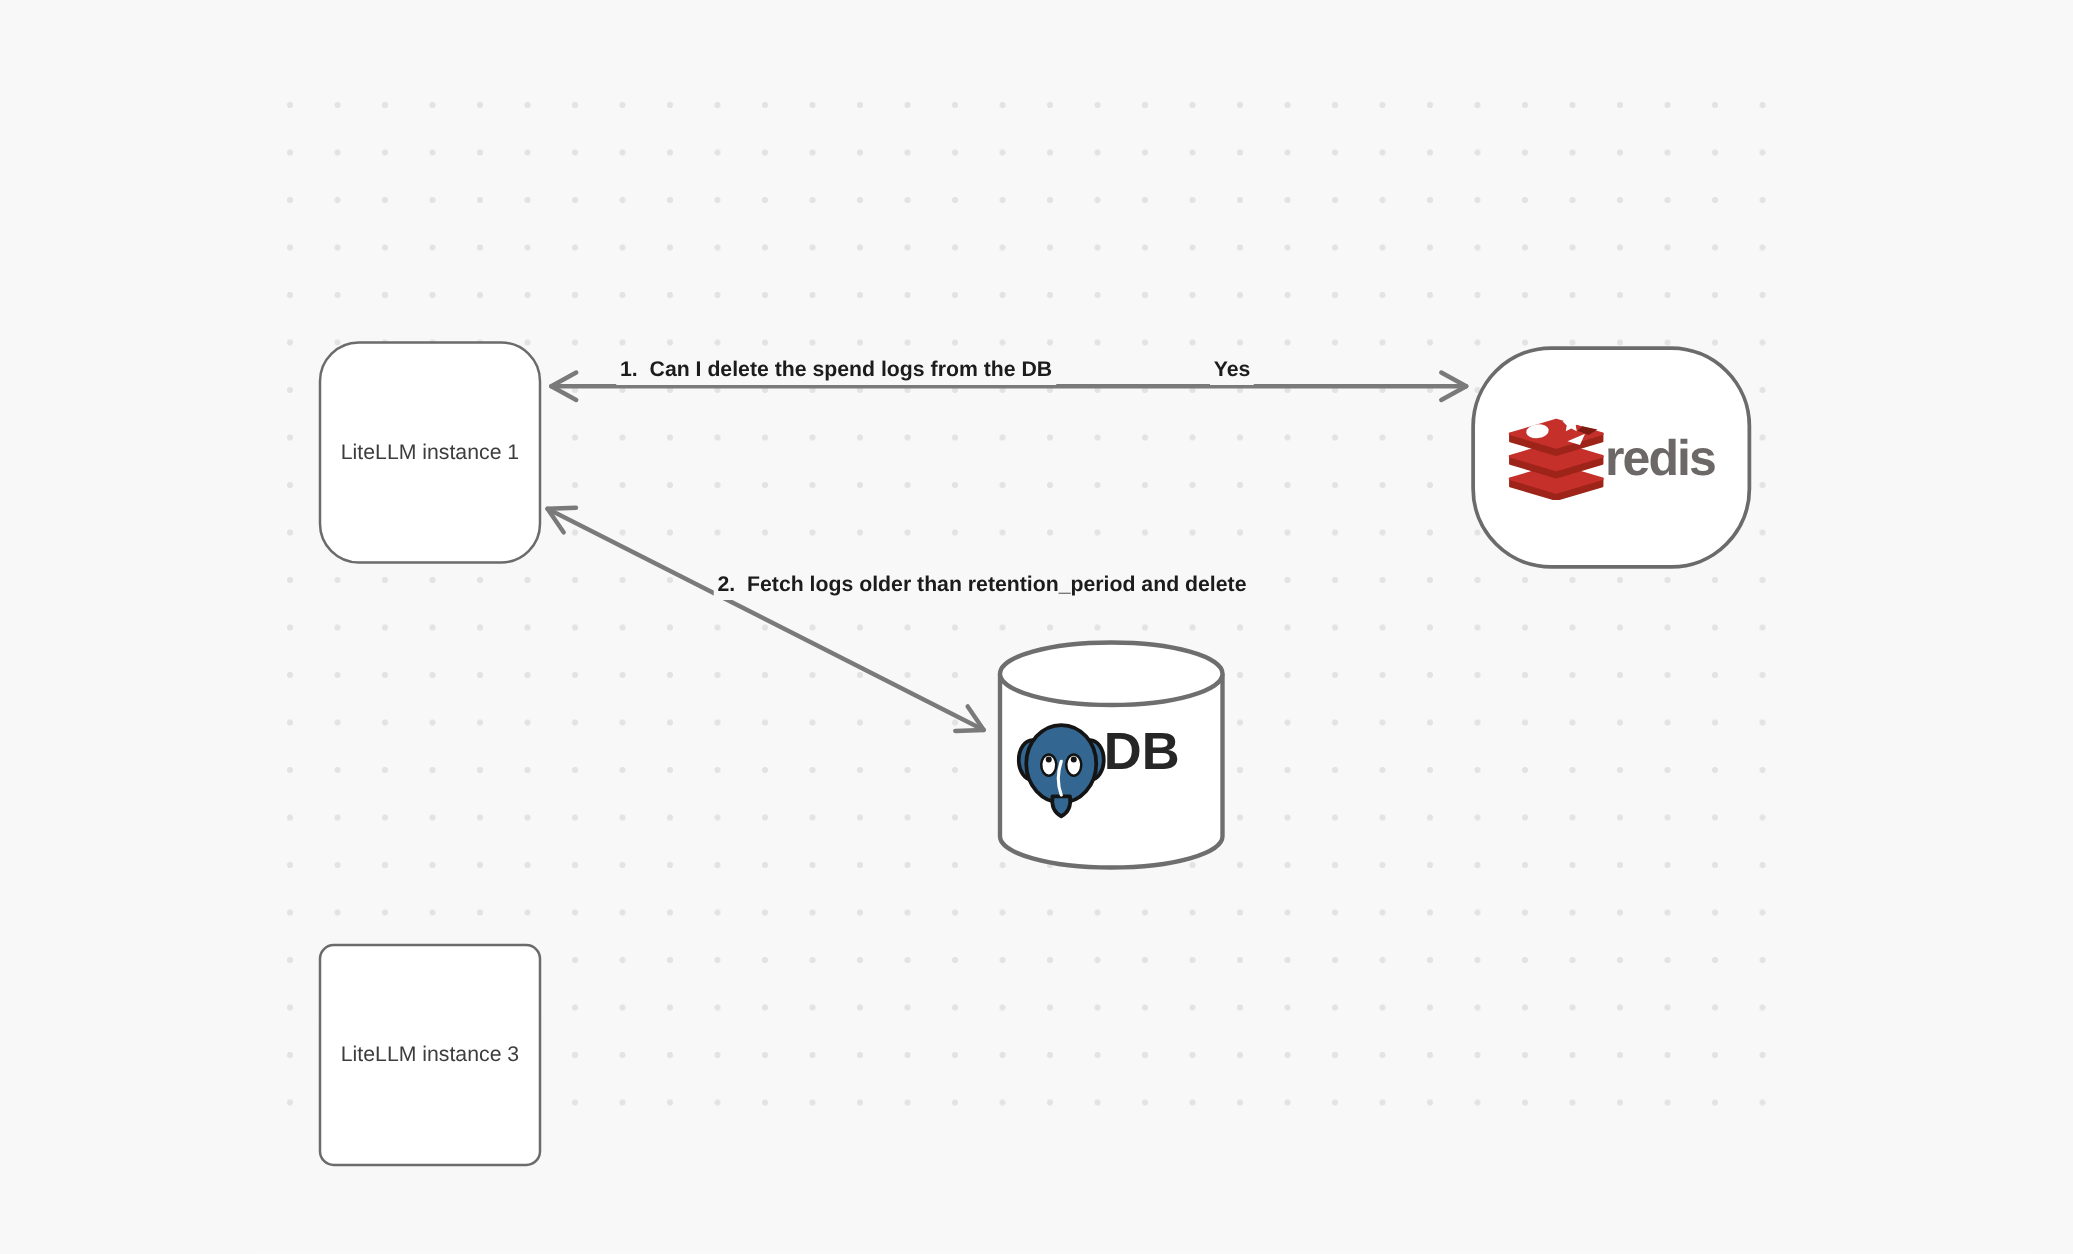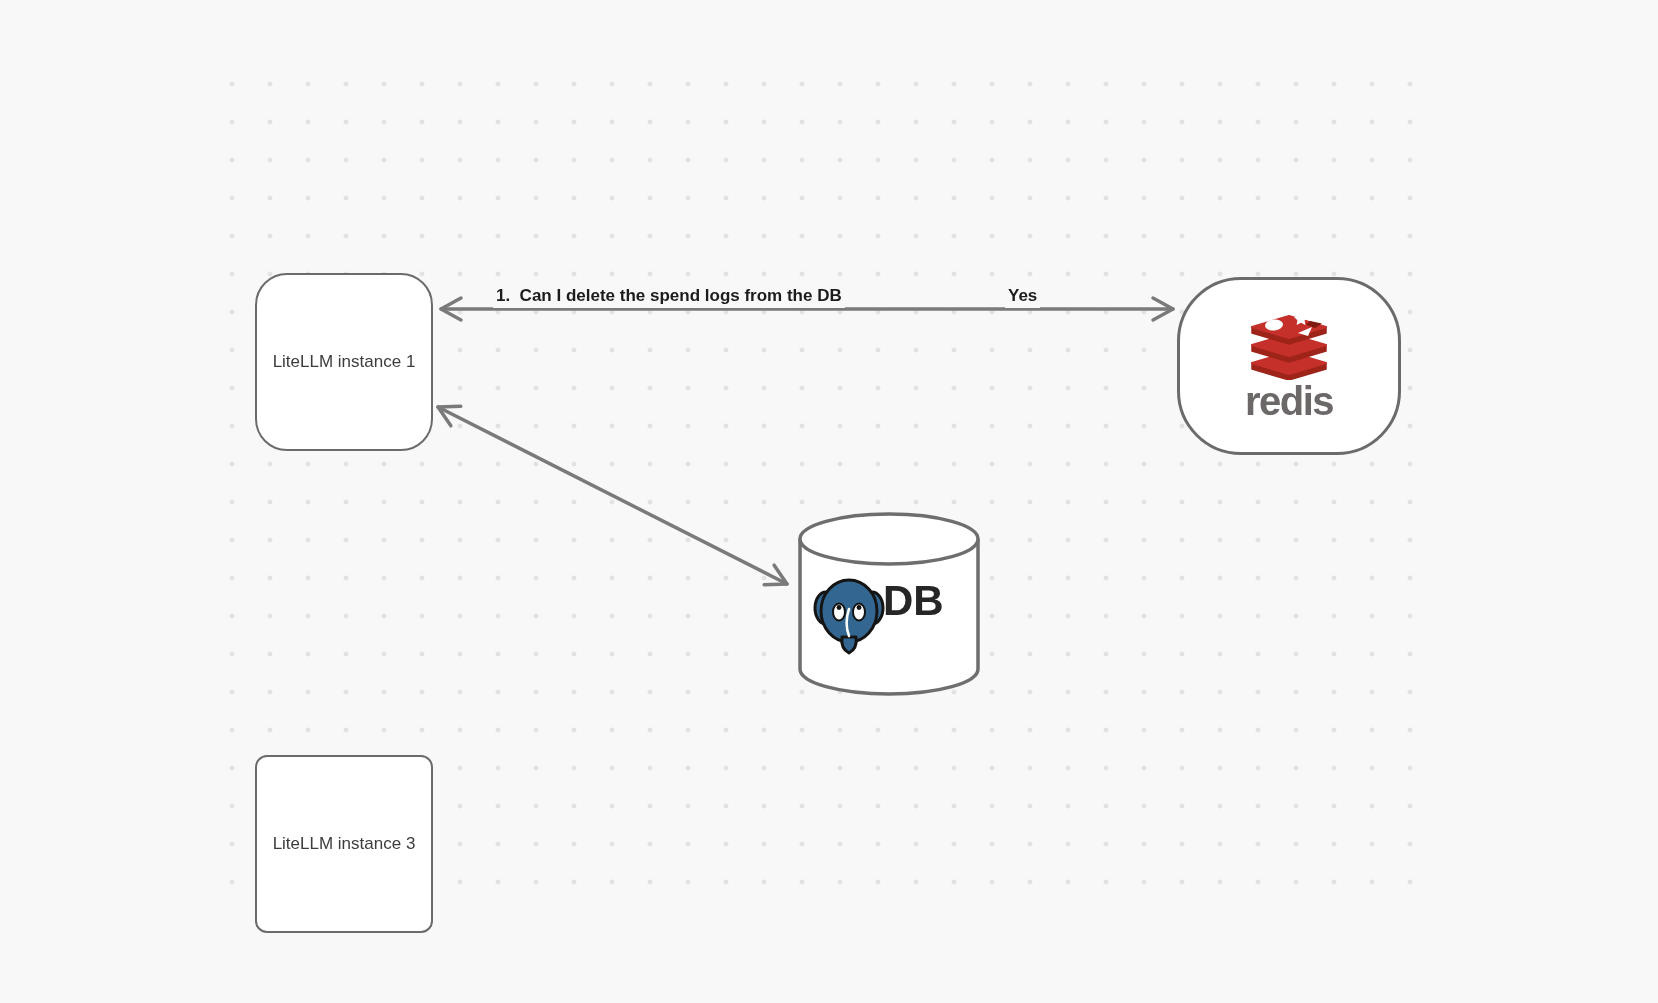--- a/index.html
+++ b/index.html
@@ -50,21 +50,21 @@
   }
 
   .redis-node {
     position: absolute;
     left: 1177px; top: 277px;
     width: 224px; height: 178px;
     background: #ffffff;
     border: 3px solid #6b6b6b;
     border-radius: 64px;
     display: flex;
-    flex-direction: column;
+    flex-direction: row;
     align-items: center;
     justify-content: center;
   }
   .redis-wordmark {
     font-size: 40px;
     font-weight: bold;
     letter-spacing: -1.5px;
     line-height: 1;
     color: #6d6868;
     margin-top: 1px;
@@ -93,21 +93,21 @@
     position: absolute;
     font-size: 17px;
     font-weight: bold;
     color: #1c1c1c;
     line-height: 25px;
     white-space: pre;
     background: #f8f8f8;
     padding: 0 3px;
   }
   .flow-label.l1 { left: 493px; top: 283px; }
-  .flow-label.yes { left: 1005px; top: 283px; }
+  .flow-label.yes { left: 968px; top: 283px; }
   .flow-label.l2 { left: 571px; top: 455px; }
 </style>
 </head>
 <body>
 
 <div class="canvas">
 
   <div class="dot-grid"></div>
 
   <svg class="arrow-layer" width="1658" height="1003" viewBox="0 0 1658 1003">
@@ -161,14 +161,15 @@
       <ellipse cx="26" cy="37" rx="6" ry="8.5" fill="#ffffff" stroke="#141414" stroke-width="2"></ellipse>
       <ellipse cx="46" cy="37" rx="6" ry="8.5" fill="#ffffff" stroke="#141414" stroke-width="2"></ellipse>
       <circle cx="26" cy="32.5" r="2.4" fill="#141414"></circle>
       <circle cx="46" cy="32.5" r="2.4" fill="#141414"></circle>
     </svg>
     <span class="db-label">DB</span>
   </div>
 
   <div class="flow-label l1">1.  Can I delete the spend logs from the DB</div>
   <div class="flow-label yes">Yes</div>
+  <div class="flow-label l2">2.  Fetch logs older than retention_period and delete</div>
 
 </div>
 
 </body></html>

